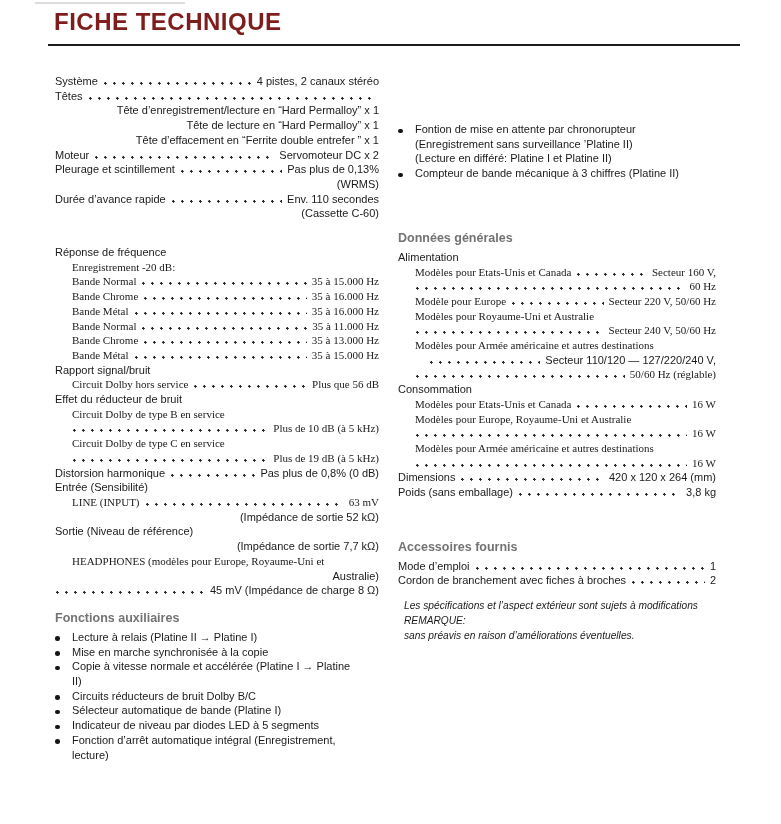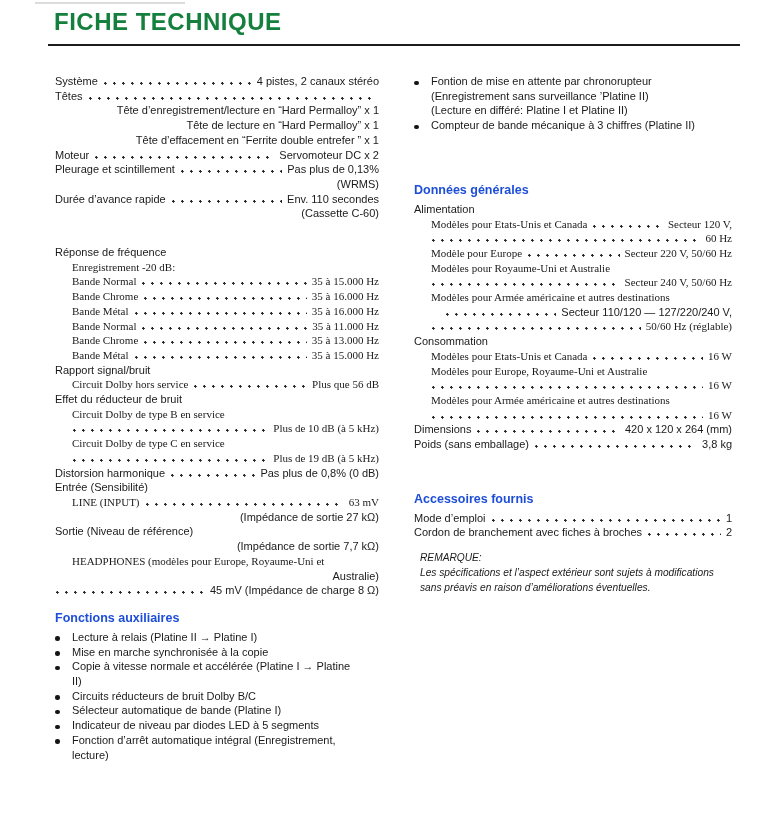--- a/index.html
+++ b/index.html
@@ -8,27 +8,27 @@
     width:781px;height:824px;
     background:#ffffff;
     font-family:"Liberation Sans",sans-serif;
     font-size:11px;
     color:#1a1a1a;
     overflow:hidden;
   }
   .scan-artifact{position:absolute;left:35px;top:2px;width:150px;height:2px;background:#dcdcdc;}
   .page-title{
     position:absolute;left:54px;top:8px;
-    font-size:24px;font-weight:700;letter-spacing:0.5px;color:#15803d;
+    font-size:24px;font-weight:700;letter-spacing:0.5px;color:#7f1d1d;
     line-height:28px;white-space:nowrap;
   }
   .title-rule{position:absolute;left:48px;top:44px;width:692px;height:2px;background:#1c1c1c;}
   .col{position:absolute;top:74px;}
   .col-left{left:55px;width:324px;}
-  .col-right{left:414px;width:318px;}
+  .col-right{left:398px;width:318px;margin-top:48px;}
   .sec{display:block;}
   .sec-frequency{margin-top:24px;}
   .sec-aux{margin-top:13px;}
   .sec-general{margin-top:50px;}
   .sec-accessories{margin-top:40px;}
   .sec-remark{margin-top:11px;padding-left:6px;}
   .row{
     display:flex;align-items:baseline;
     line-height:14.7px;min-height:14.7px;
   }
@@ -39,21 +39,21 @@
   .leader{
     flex:1 1 auto;min-width:10px;height:3px;align-self:baseline;
     margin:0 5px 0 6px;
     background-image:radial-gradient(circle at 1.4px 1.4px,#222 1.05px,rgba(0,0,0,0) 1.4px);
     background-size:9px 3px;background-repeat:repeat-x;background-position:0 0;
   }
   .t-lead .leader{margin-left:1px;}
   .t-right{display:block;text-align:right;}
   .t-plain,.t-bcont,.t-italic{display:block;}
   .t-bcont{padding-left:17px;}
-  .t-head{font-weight:700;font-size:12.5px;line-height:15px;margin-bottom:4px;color:#1d4ed8;}
+  .t-head{font-weight:700;font-size:12.5px;line-height:15px;margin-bottom:4px;color:#737373;}
   .t-bullet .dotcell{flex:0 0 17px;display:flex;align-items:flex-start;}
   .t-bullet .dot{width:4.5px;height:4.5px;border-radius:50%;background:#151515;margin-top:5px;}
   .t-bullet .btxt{flex:1 1 auto;}
   .t-italic{font-style:italic;font-size:10.2px;line-height:14.3px;}
 </style>
 </head>
 <body>
 
 <div class="page">
   <div class="scan-artifact"></div>
@@ -146,21 +146,21 @@
           <span class="lbl">Distorsion harmonique</span>
           <span class="leader"></span>
           <span class="val">Pas plus de 0,8% (0 dB)</span>
         </div>
         <div class="row t-plain">Entrée (Sensibilité)</div>
         <div class="row t-spec ind1">
           <span class="lbl">LINE (INPUT)</span>
           <span class="leader"></span>
           <span class="val">63 mV</span>
         </div>
-        <div class="row t-right">(Impédance de sortie 27 kΩ)</div>
+        <div class="row t-right">(Impédance de sortie 52 kΩ)</div>
         <div class="row t-plain">Sortie (Niveau de référence)</div>
         <div class="row t-right">(Impédance de sortie 7,7 kΩ)</div>
         <div class="row t-plain ind1">HEADPHONES (modèles pour Europe, Royaume-Uni et</div>
         <div class="row t-right">Australie)</div>
         <div class="row t-lead">
           <span class="leader"></span>
           <span class="val">45 mV (Impédance de charge 8 Ω)</span>
         </div>
       </div>
       <div class="sec sec-aux">
@@ -227,21 +227,21 @@
           </span>
           <span class="btxt">Compteur de bande mécanique à 3 chiffres (Platine II)</span>
         </div>
       </div>
       <div class="sec sec-general">
         <div class="row t-head">Données générales</div>
         <div class="row t-plain">Alimentation</div>
         <div class="row t-spec ind1">
           <span class="lbl">Modèles pour Etats-Unis et Canada</span>
           <span class="leader"></span>
-          <span class="val">Secteur 120 V,</span>
+          <span class="val">Secteur 160 V,</span>
         </div>
         <div class="row t-lead ind1">
           <span class="leader"></span>
           <span class="val">60 Hz</span>
         </div>
         <div class="row t-spec ind1">
           <span class="lbl">Modèle pour Europe</span>
           <span class="leader"></span>
           <span class="val">Secteur 220 V, 50/60 Hz</span>
         </div>
@@ -293,18 +293,18 @@
           <span class="leader"></span>
           <span class="val">1</span>
         </div>
         <div class="row t-spec">
           <span class="lbl">Cordon de branchement avec fiches à broches</span>
           <span class="leader"></span>
           <span class="val">2</span>
         </div>
       </div>
       <div class="sec sec-remark">
+        <div class="row t-italic">Les spécifications et l’aspect extérieur sont sujets à modifications</div>
         <div class="row t-italic">REMARQUE:</div>
-        <div class="row t-italic">Les spécifications et l’aspect extérieur sont sujets à modifications</div>
         <div class="row t-italic">sans préavis en raison d’améliorations éventuelles.</div>
       </div>
     </div>
 </div>
 
 </body></html>

